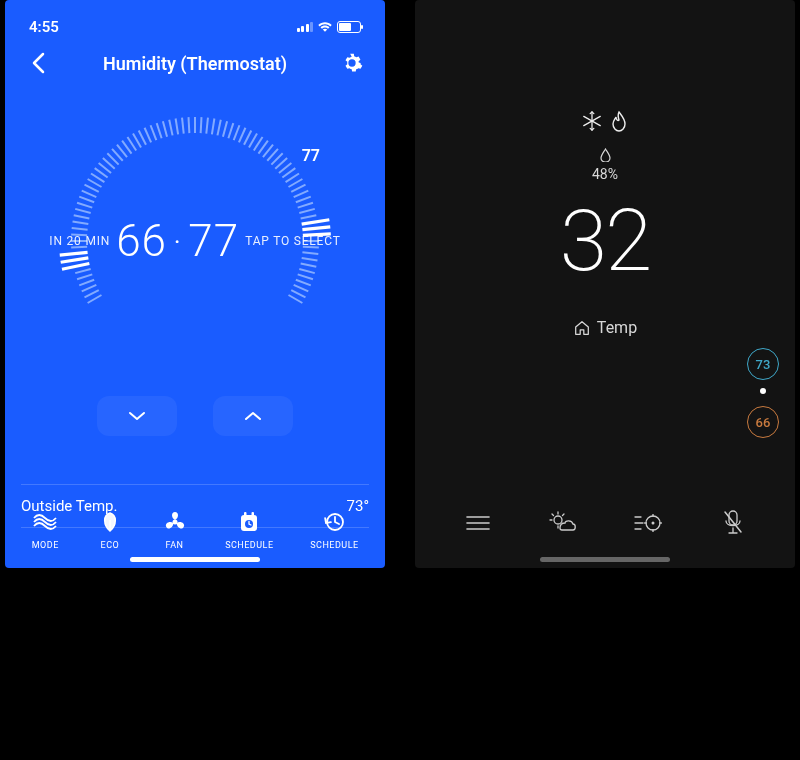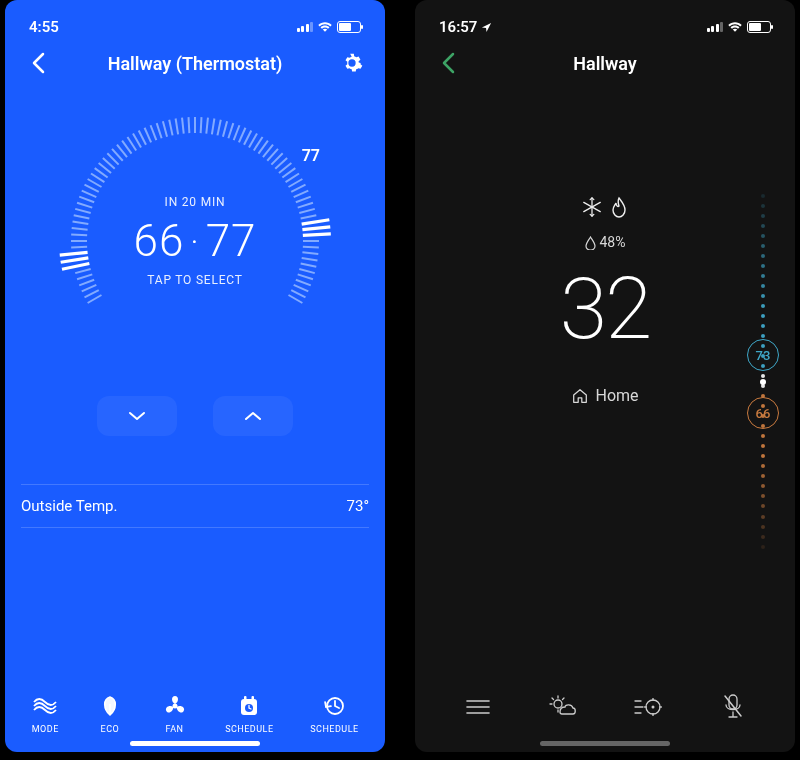--- a/index.html
+++ b/index.html
@@ -1,18 +1,18 @@
 <!DOCTYPE html>
 <html><head>
 <meta charset="utf-8">
 <style>
   * { margin:0; padding:0; box-sizing:border-box; }
   body { background:#000; font-family:-apple-system,BlinkMacSystemFont,"Segoe UI",Roboto,Helvetica,Arial,sans-serif; width:800px; height:760px; overflow:hidden; }
   .stage { display:flex; gap:30px; padding:0 5px; }
-  .phone { width:380px; height:752px; border-radius:12px; position:relative; overflow:hidden; }
+  .phone { width:380px; height:568px; border-radius:4px; position:relative; overflow:hidden; }
   .blue { background:#1a5cff; color:#fff; }
   .dark { background:#131313; color:#fff; }
 
   
   .status { display:flex; justify-content:space-between; align-items:center; padding:10px 24px 0; font-size:15px; font-weight:600; height:44px;}
   .status .right { display:flex; align-items:center; gap:4px;}
   .bars { display:inline-flex; align-items:flex-end; gap:1.5px; }
   .bars i { display:block; width:3px; background:currentColor; border-radius:1px;}
   .bars i:nth-child(1){height:4px;} .bars i:nth-child(2){height:6px;} .bars i:nth-child(3){height:8px;} .bars i:nth-child(4){height:10px;opacity:.35;}
   .wifi { width:16px; height:12px; }
@@ -21,21 +21,21 @@
   .batt i { position:absolute; left:1px; top:1px; bottom:1px; width:55%; background:currentColor; border-radius:1px;}
 
   
   .nav { display:flex; align-items:center; justify-content:space-between; padding:6px 20px 10px; }
   .nav .title { font-size:18px; font-weight:600; }
   .chev, .gear, .navarrow { width:26px; height:26px; display:flex; align-items:center; justify-content:center;}
   .nav .spacer { width:26px; }
 
   
   .dialwrap { position:relative; width:310px; height:310px; margin:0 auto 6px; }
-  .dialcenter { position:absolute; inset:0; display:flex; flex-direction:column; align-items:center; justify-content:center; gap:6px; text-align:center;}
+  .dialcenter { position:absolute; inset:0; display:flex; flex-direction:row; align-items:center; justify-content:center; gap:6px; text-align:center;}
   .eta { font-size:12px; letter-spacing:.8px; opacity:.9;}
   .range { font-size:44px; font-weight:300; letter-spacing:1px; display:flex; align-items:center; gap:6px;}
   .range .dot{ font-size:34px; line-height:0;}
   .tap { font-size:12px; letter-spacing:.8px; opacity:.9;}
   .targetlabel { position:absolute; font-size:16px; font-weight:600; }
 
   .updown { display:flex; justify-content:center; gap:36px; margin-top:-6px; margin-bottom:18px;}
   .updown .btn { width:80px; height:40px; border-radius:12px; background:rgba(255,255,255,.06); display:flex; align-items:center; justify-content:center;}
 
   .rows { padding:0 16px;}
@@ -45,25 +45,25 @@
   .tabbar { position:absolute; left:0; right:0; bottom:18px; display:flex; justify-content:space-around; padding:0 8px;}
   .tab { display:flex; flex-direction:column; align-items:center; gap:4px; font-size:9px; letter-spacing:.5px;}
   .tab .ic { width:28px; height:28px; display:flex; align-items:center; justify-content:center;}
   .homebar { position:absolute; bottom:6px; left:50%; transform:translateX(-50%); width:130px; height:5px; border-radius:3px;}
   .blue .homebar{ background:#fff;}
   .dark .homebar{ background:#666;}
 
   
   .d-center { display:flex; flex-direction:column; align-items:center; gap:16px; padding-top:110px;}
   .d-icons { display:flex; gap:6px; align-items:center;}
-  .d-hum { font-size:14px; color:#d8d8d8; display:flex; align-items:flex-end; gap:4px;}
+  .d-hum { font-size:14px; color:#d8d8d8; display:flex; align-items:center; gap:4px;flex-direction:column;}
   .d-temp { font-size:86px; font-weight:200; letter-spacing:-2px; line-height:1;}
   .d-room { display:flex; align-items:center; gap:6px; font-size:16px; color:#d8d8d8; margin-top:18px;}
 
-  .slider { position:absolute; right:12px; top:191px; bottom:200px; width:40px;}
+  .slider { position:absolute; right:12px; top:200px; bottom:200px; width:40px;}
   .slider .track { position:absolute; left:50%; top:0; bottom:0; transform:translateX(-50%); display:flex; flex-direction:column; justify-content:space-between; align-items:center;}
   .sd { width:4px; height:4px; border-radius:50%; margin:3px 0;}
   .handle { position:absolute; width:32px; height:32px; border-radius:50%; left:50%; transform:translateX(-50%); display:flex; align-items:center; justify-content:center; font-size:13px; font-weight:500;}
   .h-cool { border:1.5px solid #3fa7c8; color:#3fa7c8;}
   .h-heat { border:1.5px solid #c87a3f; color:#c87a3f;}
   .mid-dot { position:absolute; width:6px; height:6px; border-radius:50%; background:#fff; left:50%; transform:translateX(-50%);} 
 
   .d-bottom { position:absolute; bottom:28px; left:0; right:0; display:flex; justify-content:space-around; padding:0 20px;}
   .d-ic { width:34px; height:34px; display:flex; align-items:center; justify-content:center; color:#ccc;}
 
@@ -92,21 +92,21 @@
           </span>
       </span>
     </div>
 
     <div class="nav">
       <span class="chev">
         <svg width="14" height="22" viewBox="0 0 14 22">
             <path d="M12 2 L3 11 L12 20" stroke="#fff" stroke-width="2.5" fill="none" stroke-linecap="round" stroke-linejoin="round"></path>
           </svg>
       </span>
-      <span class="title">Hallway (Thermostat)</span>
+      <span class="title">Humidity (Thermostat)</span>
       <span class="gear">
         <svg width="22" height="22" viewBox="0 0 24 24">
             <path fill="#fff" d="M12 8a4 4 0 1 0 0 8 4 4 0 0 0 0-8zm9.4 4c0 .5 0 .9-.1 1.4l2 1.6-2 3.4-2.4-.8c-.7.6-1.5 1-2.4 1.3l-.4 2.5h-4l-.4-2.5c-.9-.3-1.7-.7-2.4-1.3l-2.4.8-2-3.4 2-1.6c-.1-.5-.1-.9-.1-1.4s0-.9.1-1.4l-2-1.6 2-3.4 2.4.8c.7-.6 1.5-1 2.4-1.3L10 2h4l.4 2.5c.9.3 1.7.7 2.4 1.3l2.4-.8 2 3.4-2 1.6c.1.5.1.9.1 1.4z"></path>
           </svg>
       </span>
     </div>
 
     <div class="dialwrap">
       <svg width="310" height="310" viewBox="0 0 310 310">
         <g class="ticks" transform="translate(155,155)">
@@ -281,49 +281,21 @@
               <path d="M4 8 L4 13 L9 13" stroke="#fff" stroke-width="1.8" fill="none" stroke-linecap="round" transform="rotate(-10 4 13)"></path>
             </svg>
           </span>
         <span>SCHEDULE</span>
       </div>
     </div>
     <div class="homebar"></div>
   </div>
 
   <div class="phone dark">
-    <div class="status">
-      <span><span>16:57</span> <svg style="display:inline;vertical-align:-1px" width="11" height="11" viewBox="0 0 12 12">
-            <path d="M1 6 L11 1 L6 11 L5.5 6.5 Z" fill="#fff"></path>
-          </svg></span>
-      <span class="right">
-        <span class="bars">
-            <i></i>
-            <i></i>
-            <i></i>
-            <i></i>
-          </span>
-        <svg class="wifi" viewBox="0 0 20 14">
-            <path d="M10 13 L7.2 10.2 C8.7 8.7 11.3 8.7 12.8 10.2 Z M4.4 7.4 C7.5 4.3 12.5 4.3 15.6 7.4 L13.8 9.2 C11.7 7.1 8.3 7.1 6.2 9.2 Z M1.6 4.6 C6.2 0 13.8 0 18.4 4.6 L16.6 6.4 C13 2.8 7 2.8 3.4 6.4 Z" fill="currentColor"></path>
-          </svg>
-        <span class="batt">
-            <i></i>
-          </span>
-      </span>
-    </div>
-
-    <div class="nav">
-      <span class="chev">
-        <svg width="14" height="22" viewBox="0 0 14 22">
-            <path d="M12 2 L3 11 L12 20" stroke="#3da365" stroke-width="2.5" fill="none" stroke-linecap="round" stroke-linejoin="round"></path>
-          </svg>
-      </span>
-      <span class="title">Hallway</span>
-      <span class="spacer"></span>
-    </div>
+
 
     <div class="d-center">
       <div class="d-icons">
         <svg width="22" height="22" viewBox="0 0 24 24">
             <g stroke="#eee" stroke-width="1.4" stroke-linecap="round">
               <line x1="12" y1="2" x2="12" y2="22"></line>
               <line x1="3" y1="7" x2="21" y2="17"></line>
               <line x1="3" y1="17" x2="21" y2="7"></line>
               <path d="M12 2 l-2 2 M12 2 l2 2 M12 22 l-2 -2 M12 22 l2 -2"></path>
             </g>
@@ -336,21 +308,21 @@
         <svg width="11" height="14" viewBox="0 0 11 14">
             <path d="M5.5 1 C8 5 10 7.5 10 10 C10 12.5 8 14 5.5 14 C3 14 1 12.5 1 10 C1 7.5 3 5 5.5 1 Z" stroke="#d8d8d8" stroke-width="1.2" fill="none"></path>
           </svg>
         <span>48%</span>
       </div>
       <div class="d-temp">32</div>
       <div class="d-room">
         <svg width="18" height="18" viewBox="0 0 20 20">
             <path d="M3 9 L10 3 L17 9 V17 H12 V12 H8 V17 H3 Z" stroke="#d8d8d8" stroke-width="1.4" fill="none" stroke-linejoin="round"></path>
           </svg>
-        <span>Home</span>
+        <span>Temp</span>
       </div>
     </div>
 
     <div class="slider">
       <div class="track" id="dtrack">
           <div class="sd" style="background: rgb(63, 167, 200); opacity: 0.15;"></div>
           <div class="sd" style="background: rgb(63, 167, 200); opacity: 0.22;"></div>
           <div class="sd" style="background: rgb(63, 167, 200); opacity: 0.29;"></div>
           <div class="sd" style="background: rgb(63, 167, 200); opacity: 0.36;"></div>
           <div class="sd" style="background: rgb(63, 167, 200); opacity: 0.43;"></div>

